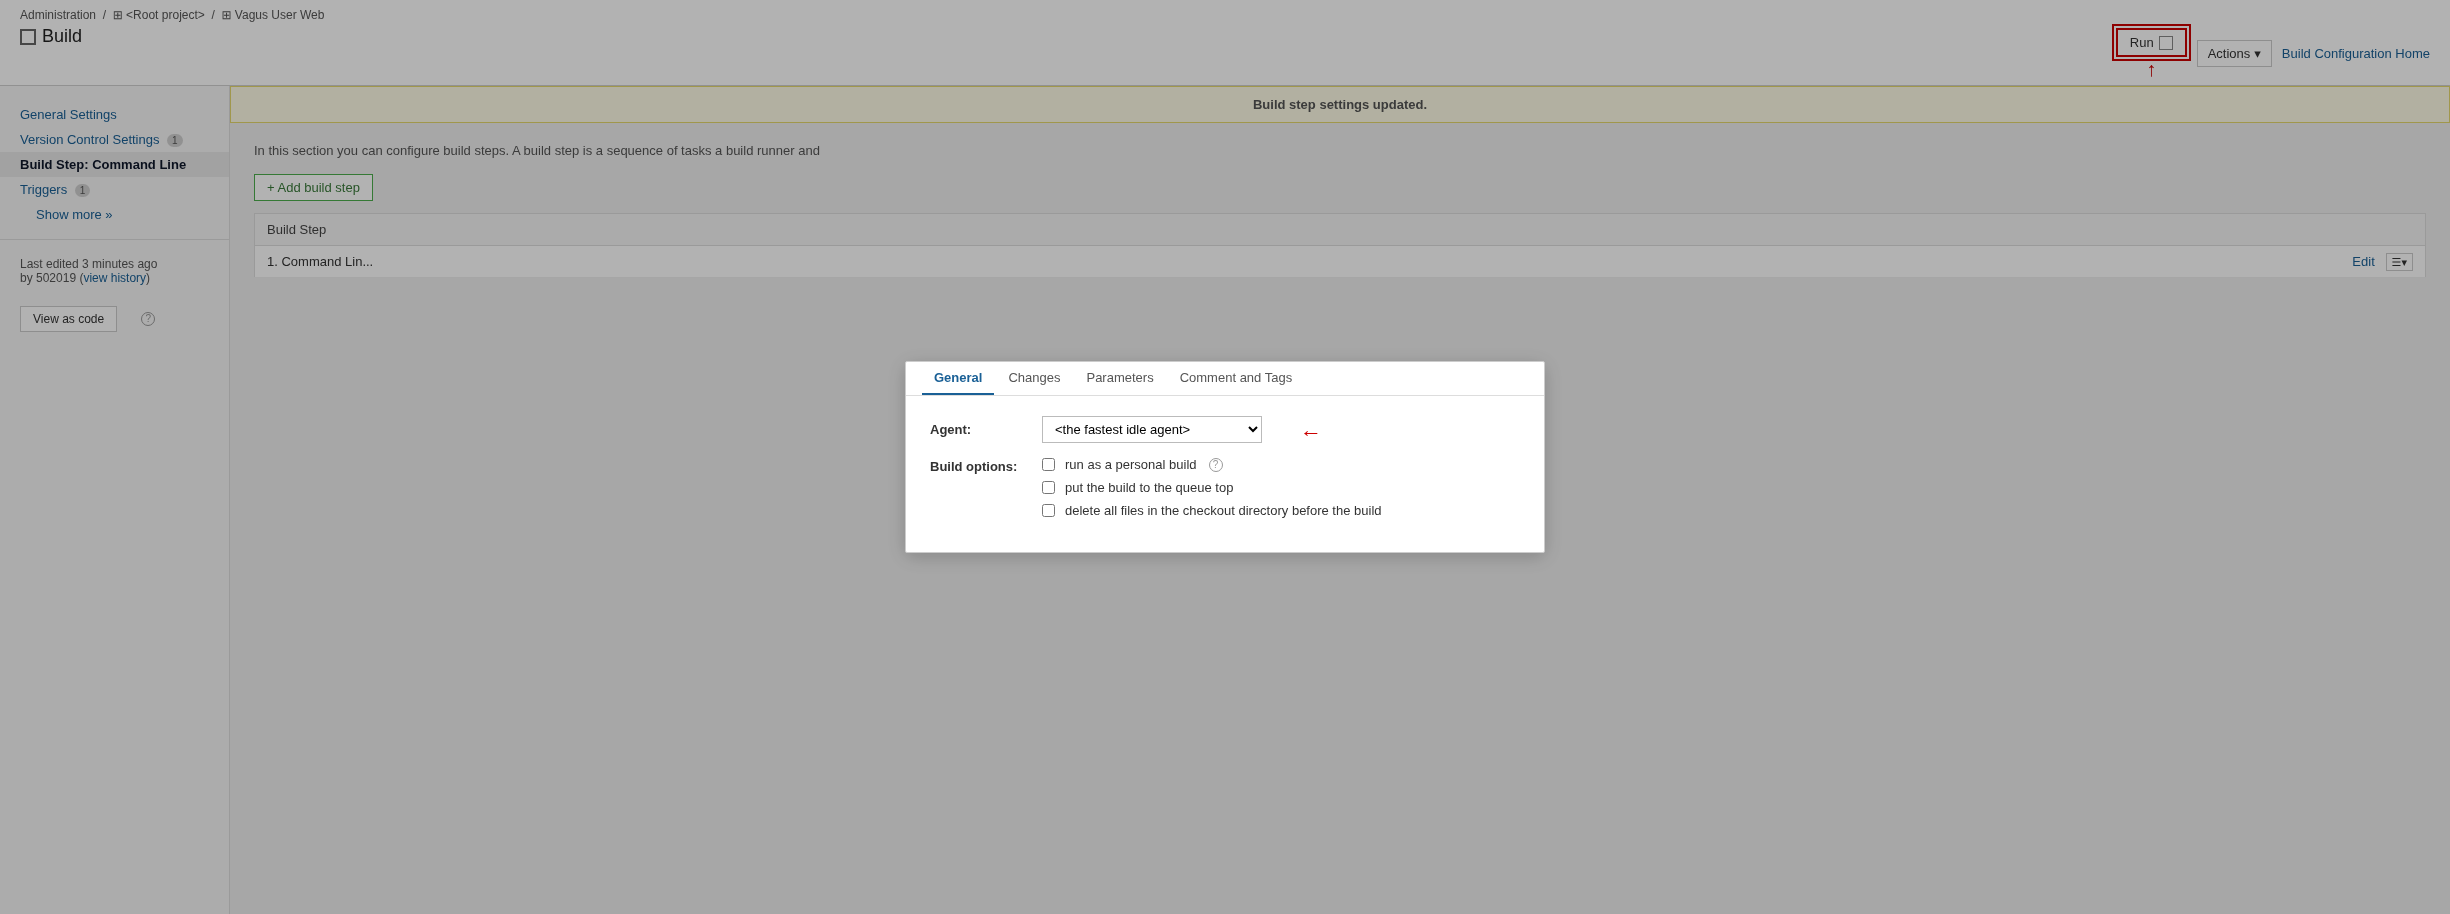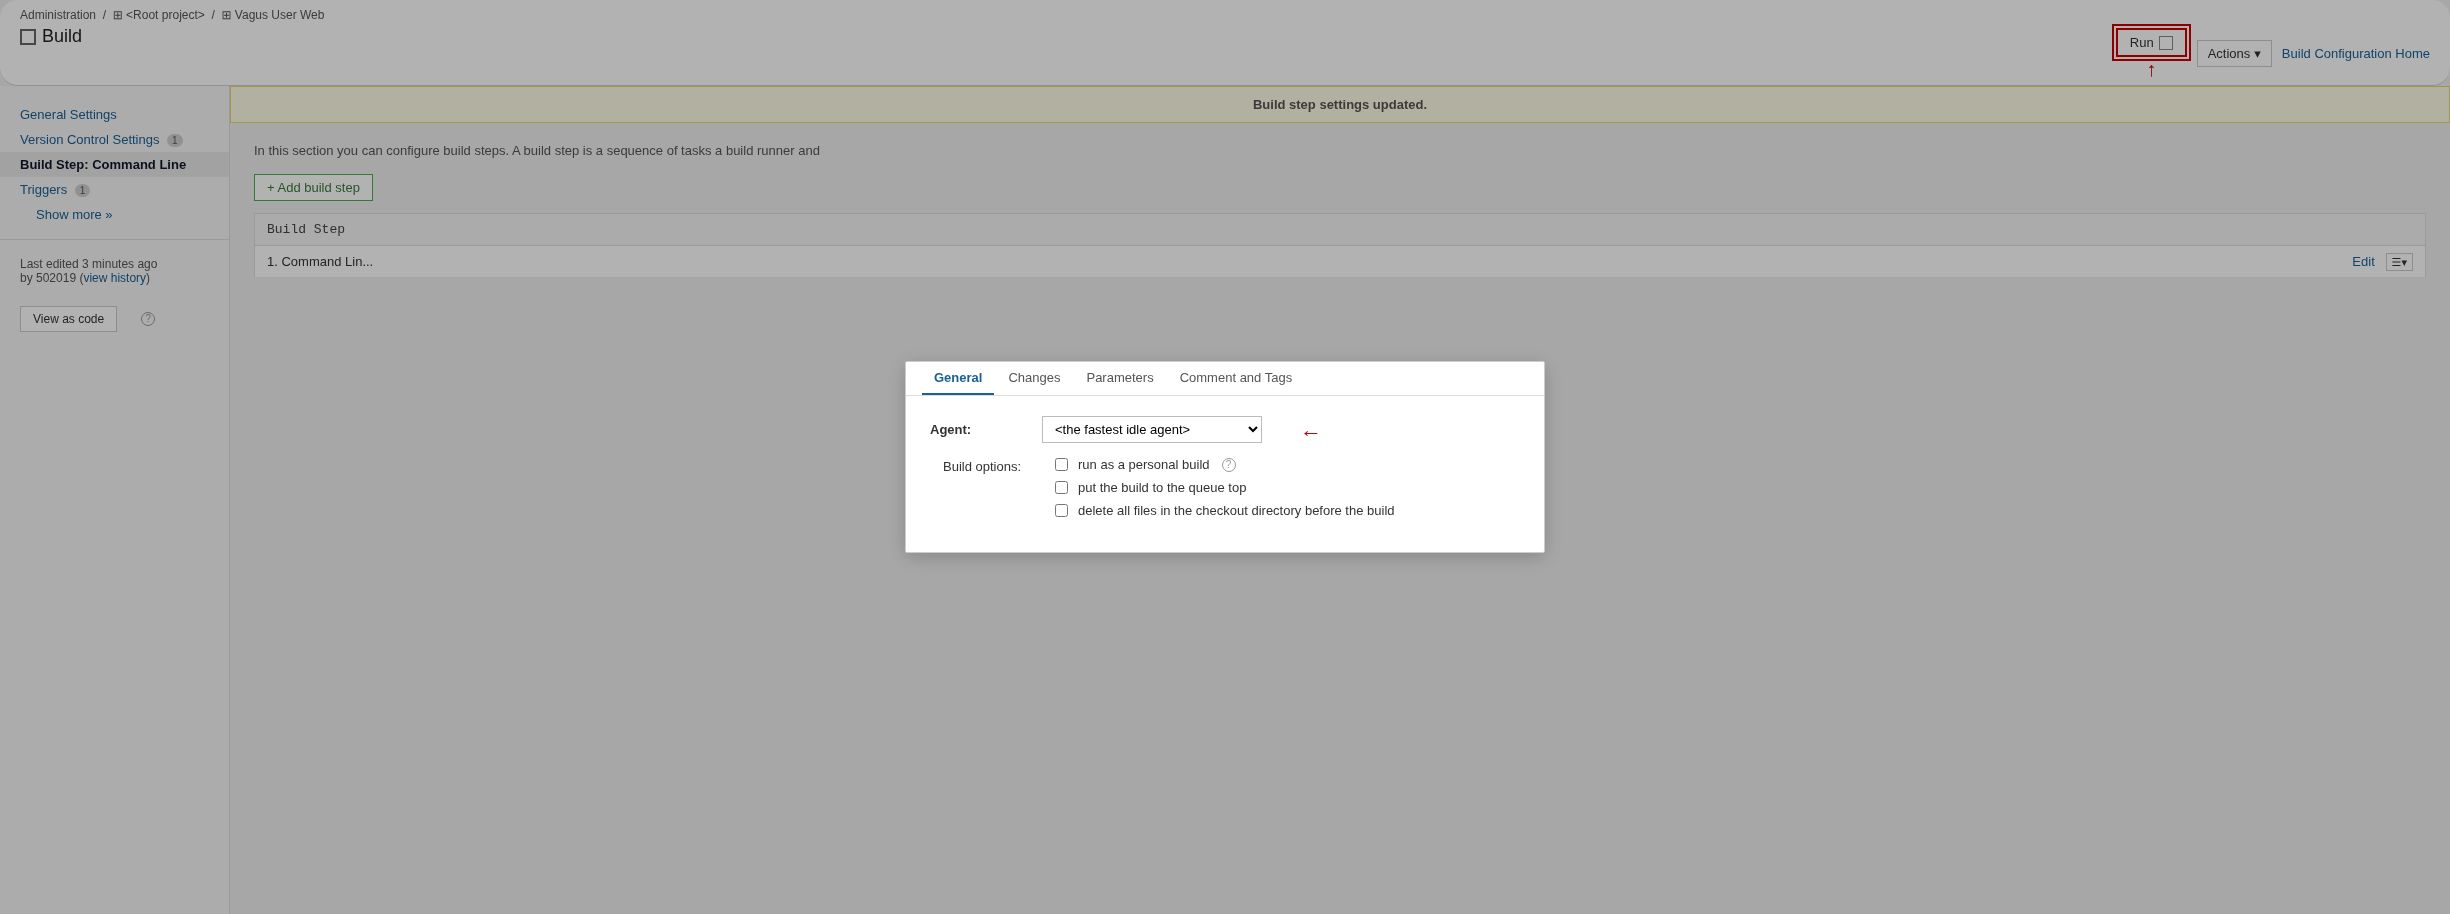--- a/index.html
+++ b/index.html
@@ -6,21 +6,20 @@
     body { font-family: Arial, sans-serif; font-size: 13px; background: #f0f0f0; color: #333; }
 
     
     .topbar {
       background: #fff;
       border-bottom: 1px solid #d0d0d0;
       padding: 8px 20px 6px 20px;
       display: flex;
       align-items: flex-start;
       justify-content: space-between;
-      border-radius: 18px;
     }
     .topbar-left {}
     .breadcrumb {
       font-size: 12px;
       color: #555;
       margin-bottom: 4px;
     }
     .breadcrumb a { color: #555; text-decoration: none; }
     .page-title {
       font-size: 18px;
@@ -205,21 +204,20 @@
       border: 1px solid #ddd;
     }
     .build-step-table th {
       background: #f5f5f5;
       padding: 8px 12px;
       text-align: left;
       font-weight: normal;
       border-bottom: 1px solid #ddd;
       color: #444;
       font-size: 13px;
-      font-family: Liberation Mono, monospace;
     }
     .build-step-table td {
       padding: 8px 12px;
       border-bottom: 1px solid #eee;
       font-size: 13px;
     }
     .edit-link {
       color: #1a6096;
       text-decoration: none;
       cursor: pointer;
@@ -305,27 +303,26 @@
     .agent-select {
       border: 1px solid #bbb;
       padding: 4px 8px;
       font-size: 13px;
       background: #fff;
       min-width: 220px;
       cursor: pointer;
     }
     .build-options-label {
       font-size: 13px;
-      font-weight: normal;
+      font-weight: bold;
       color: #333;
       width: 100px;
       flex-shrink: 0;
       align-self: flex-start;
       padding-top: 2px;
-      margin-left: 13px;
     }
     .checkboxes-col {
       display: flex;
       flex-direction: column;
       gap: 8px;
     }
     .checkbox-row {
       display: flex;
       align-items: center;
       gap: 10px;

